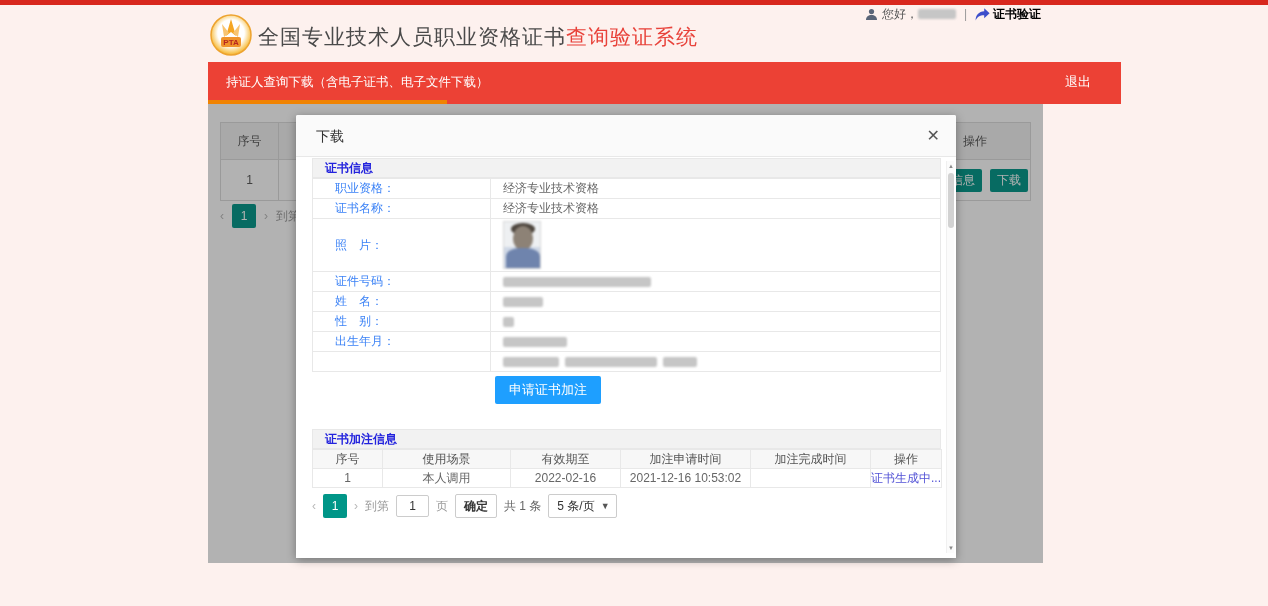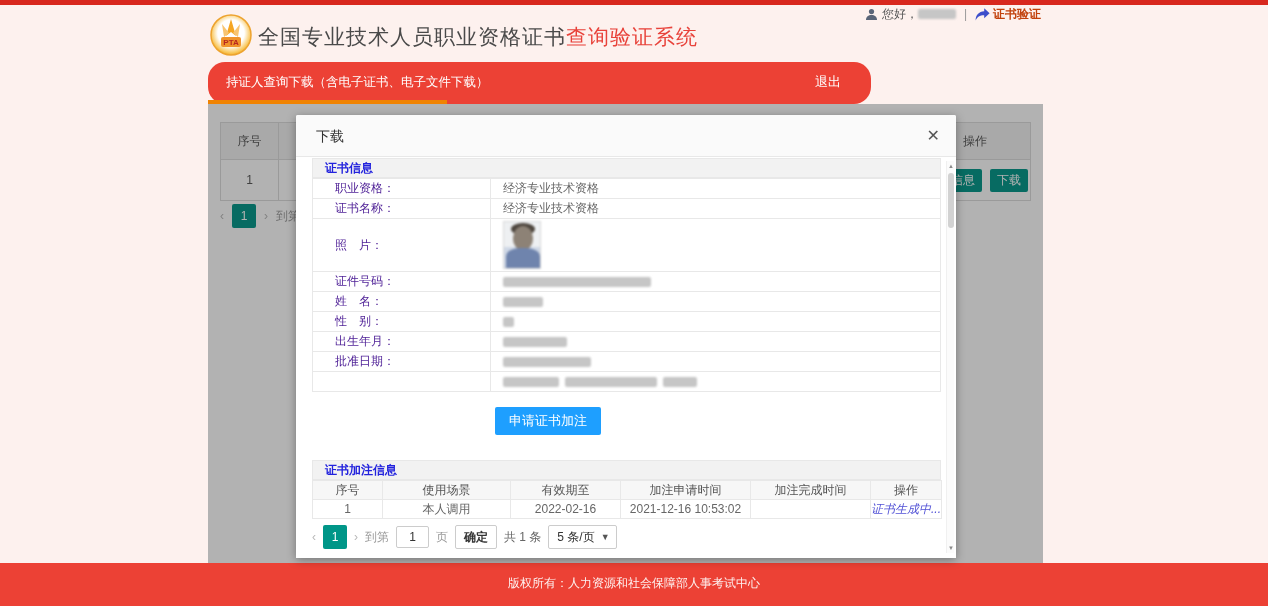--- a/index.html
+++ b/index.html
@@ -11,27 +11,27 @@
 
   
   .site-header { position:absolute; left:208px; top:5px; width:835px; height:57px; }
   .logo { position:absolute; left:2px; top:9px; width:42px; height:42px; }
   .site-title { position:absolute; left:50px; top:18px; font-size:21px; font-weight:normal; letter-spacing:1px; white-space:nowrap; }
   .site-title .main { color:#4a4a4a; }
   .site-title .accent { color:#e8423a; }
   .user-area { position:absolute; right:2px; top:0; height:18px; display:flex; align-items:center; font-size:12px; color:#555; }
   .user-area .icon { display:inline-flex; margin-right:4px; }
   .user-area .divider { margin:0 8px; color:#999; }
-  .verify-link { color:#c2410c; text-decoration:none; display:flex; align-items:center; font-weight:bold; }
+  .verify-link { color:#000000; text-decoration:none; display:flex; align-items:center; font-weight:bold; }
   .verify-link .icon { margin-right:3px; }
   .mask { display:inline-block; height:10px; background:#c6c6c6; border-radius:2px; filter:blur(1.2px); vertical-align:middle; }
   .mask + .mask { margin-left:6px; }
 
   
-  .nav-bar { position:absolute; left:208px; top:62px; width:663px; height:42px; background:#ec4135;border-radius:17px; }
+  .nav-bar { position:absolute; left:208px; top:62px; width:913px; height:42px; background:#ec4135; }
   .nav-tab { position:absolute; left:18px; top:0; line-height:40px; font-size:12.5px; color:#fff; cursor:pointer; }
   .nav-logout { position:absolute; right:30px; top:0; line-height:40px; font-size:13px; color:#fff; cursor:pointer; }
   .nav-indicator { position:absolute; left:0; bottom:0; width:239px; height:4px; background:#f08302; }
 
   
   .content { position:absolute; left:208px; top:104px; width:835px; height:459px; background:#fff; }
   .bg-table { position:absolute; left:12px; top:18px; right:12px; border:1px solid #dcdcdc; font-size:12px; color:#555; }
   .bg-thead { display:flex; height:37px; background:#f2f2f2; border-bottom:1px solid #dcdcdc; align-items:center; }
   .bg-trow { display:flex; height:40px; background:#fff; align-items:center; }
   .bg-c-seq { width:58px; text-align:center; border-right:1px solid #dcdcdc; align-self:stretch; display:flex; align-items:center; justify-content:center; }
@@ -48,35 +48,35 @@
   .modal-header { position:relative; height:42px; background:#fafafa; border-bottom:1px solid #e8e8e8; border-radius:2px 2px 0 0; }
   .modal-title { position:absolute; left:20px; top:0; line-height:42px; font-size:14px; color:#333; }
   .modal-close { position:absolute; right:16px; top:11px; font-size:16px; color:#555; cursor:pointer; line-height:20px; }
   .modal-body { position:absolute; left:0; top:43px; right:0; bottom:0; background:#fff; overflow:hidden; }
   .body-inner { margin-left:16px; width:629px; }
 
   .section-bar { height:20px; background:#f2f2f2; border:1px solid #e8e8e8; display:flex; align-items:center; padding-left:12px; font-size:12px; font-weight:bold; color:#2222dd; }
 
   table.cert { width:100%; border-collapse:collapse; table-layout:fixed; font-size:12px; color:#666; }
   table.cert td { border:1px solid #e8e8e8; padding:0 0 0 12px; height:20px; }
-  table.cert td.lbl { width:178px; color:#4c1d95;padding-left:22px; }
+  table.cert td.lbl { width:178px; color:#3b82f6;padding-left:22px; }
   table.cert tr.photo-row td { height:53px; }
   .photo { width:38px; height:48px; margin:2px 0; border:1px solid #d8d8d8; background:linear-gradient(#eef0f2 55%,#cfd8e6 55%); position:relative; overflow:hidden; filter:blur(1px); }
   .photo .head { position:absolute; left:9px; top:4px; width:20px; height:24px; border-radius:50% 50% 46% 46%; background:#8d8276; }
   .photo .hair { position:absolute; left:7px; top:1px; width:24px; height:12px; border-radius:50%; background:#4e463e; }
   .photo .torso { position:absolute; left:2px; top:26px; width:34px; height:22px; border-radius:40% 40% 0 0; background:#6f84ad; }
 
-  .apply-row { margin-top:15px; padding-left:183px; }
+  .apply-row { margin-top:4px; padding-left:183px; }
   .blue-btn { background:#1e9fff; color:#fff; border:none; font-size:13px; height:28px; padding:0 14px; border-radius:2px; cursor:pointer; }
 
   .section-bar.second { margin-top:25px; }
   table.annot { width:100%; border-collapse:collapse; table-layout:fixed; font-size:12px; }
   table.annot th { border:1px solid #e8e8e8; height:19px; background:#f7f7f7; font-weight:normal; color:#555; text-align:center; }
   table.annot td { border:1px solid #e8e8e8; height:19px; color:#666; text-align:center; }
-  .status-link { color:#5252d6; cursor:pointer; white-space:nowrap;font-style:italic; }
+  .status-link { color:#5252d6; cursor:pointer; white-space:nowrap; }
 
   .modal-pagination { margin-top:6px; display:flex; align-items:center; gap:7px; font-size:12px; color:#666; }
   .jump-input { width:33px; height:22px; border:1px solid #ccc; border-radius:2px; text-align:center; font-size:12px; color:#333; }
   .confirm-btn { height:24px; padding:0 8px; background:#fff; border:1px solid #ccc; border-radius:2px; font-size:12px; font-weight:bold; color:#333; cursor:pointer; }
   .size-select { height:24px; border:1px solid #ccc; border-radius:2px; display:flex; align-items:center; padding:0 6px 0 8px; gap:6px; cursor:pointer; color:#333; }
   .caret { font-size:9px; color:#555; }
 
   .scrollbar { position:absolute; right:2px; top:46px; bottom:5px; width:8px; background:#fbfbfb; border-left:1px solid #f0f0f0; }
   .scrollbar .arr { position:absolute; left:0; width:8px; text-align:center; font-size:6px; color:#8a8a8a; line-height:8px; }
   .scrollbar .arr.up { top:1px; }
@@ -206,24 +206,20 @@
             </tr>
             <tr>
               <td class="lbl">性　别：</td>
               <td><span class="mask" style="width:11px;"></span></td>
             </tr>
             <tr>
               <td class="lbl">出生年月：</td>
               <td><span class="mask" style="width:64px;"></span></td>
             </tr>
             <tr>
-              <td class="lbl">批准日期：</td>
-              <td><span class="mask" style="width:88px;"></span></td>
-            </tr>
-            <tr>
               <td class="lbl"></td>
               <td>
                 <span class="mask" style="width:56px;"></span><span class="mask" style="width:92px;"></span><span class="mask" style="width:34px;"></span>
               </td>
             </tr>
           </tbody>
             </table>
 
           <div class="apply-row">
             <button class="blue-btn">申请证书加注</button>
@@ -278,16 +274,13 @@
         </div>
       </div>
       <div class="scrollbar">
         <div class="arr up">▲</div>
         <div class="thumb"></div>
         <div class="arr down">▼</div>
       </div>
     </div>
   </div>
 
-  <div class="footer">
-    <span>版权所有：人力资源和社会保障部人事考试中心</span>
-  </div>
 </div>
 
 </body></html>

